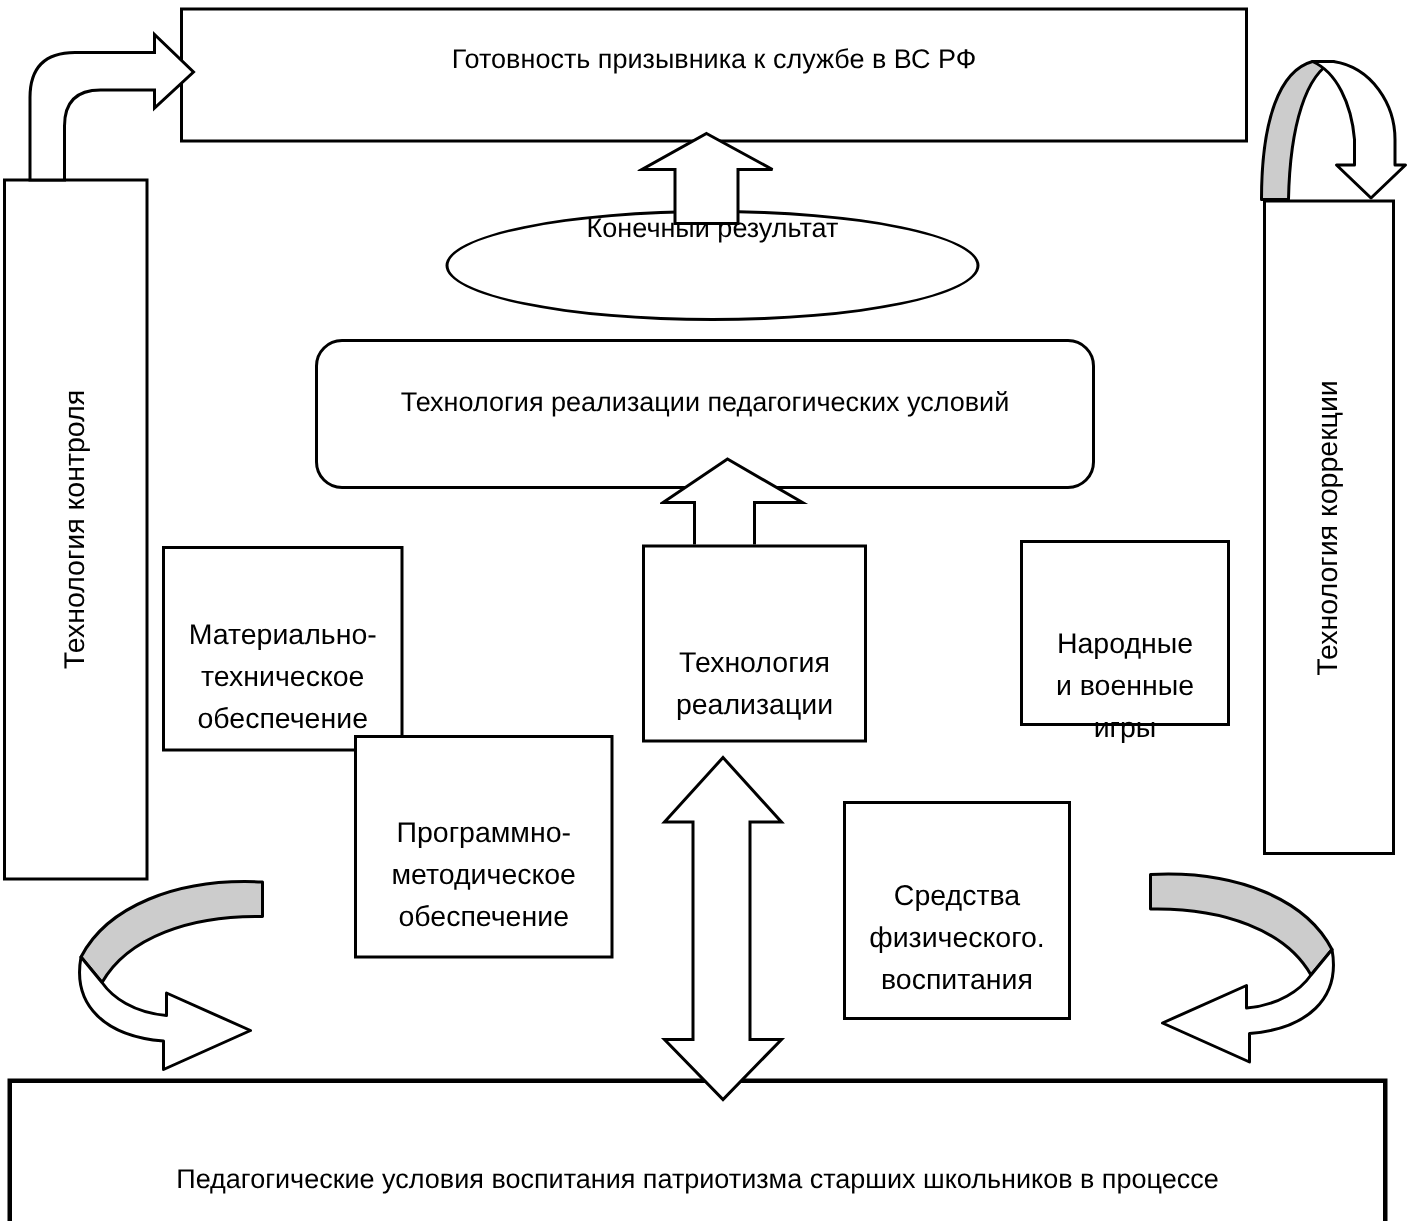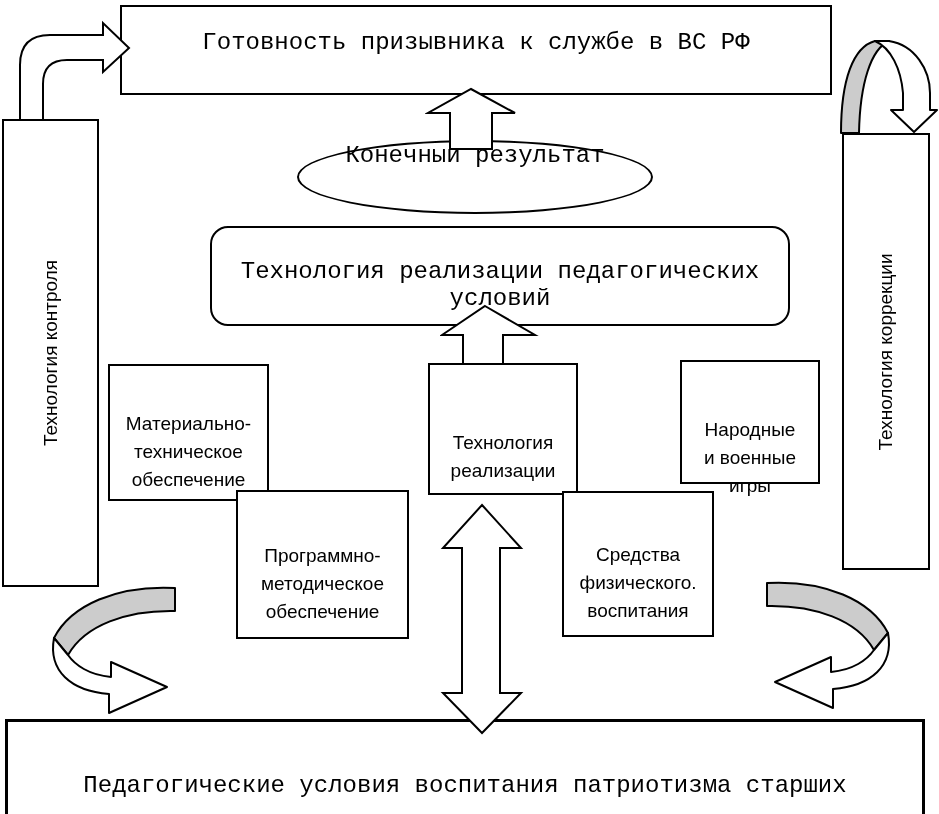--- a/index.html
+++ b/index.html
@@ -13,33 +13,33 @@
     background:#ffffff; border:2px solid #000;
     text-align:center;
   }
   .ml { white-space:pre-line; }
   .vwrap { }
   .vtext {
     position:absolute; left:50%; top:50%;
     transform:translate(-50%,-50%) rotate(-90deg);
     white-space:nowrap; font-size:19px;
   }
-  .big { font-size:24px;font-family:Liberation Mono, monospace; }
+  .big { font-size:18px; }
   .small { font-size:19px; line-height:28px; }
   .svgarrow { position:absolute; }
   #box-readiness       { left:120px; top:5px;   width:712px; height:90px;  padding-top:22px; }
   #box-control         { left:2px;   top:119px; width:97px;  height:468px; }
   #box-correction      { left:842px; top:133px; width:88px;  height:437px; }
   #ellipse-final       { left:297px; top:140px; width:356px; height:74px; border-radius:50%;
                          display:flex; align-items:flex-start; justify-content:center; }
-  #box-ped-tech        { left:210px; top:226px; width:580px; height:100px; border-radius:18px; padding-top:30px; }
+  #box-ped-tech        { left:210px; top:226px; width:520px; height:100px; border-radius:18px; padding-top:30px; }
   #box-material        { left:108px; top:364px; width:161px; height:137px; padding-top:16px; }
   #box-program         { left:236px; top:490px; width:173px; height:149px; padding-top:22px; }
   #box-realization     { left:428px; top:363px; width:150px; height:132px; padding-top:36px; }
-  #box-means           { left:562px; top:491px; width:152px; height:146px; padding-top:20px; }
+  #box-means           { left:562px; top:534px; width:152px; height:146px; padding-top:20px; }
   #box-games           { left:680px; top:360px; width:140px; height:124px; padding-top:26px; }
   #box-conditions      { left:5px;   top:719px; width:920px; height:109px; border-width:3px;
                          padding-top:10px; line-height:36px; }
 </style>
 </head>
 <body>
 
 <div class="node big" id="box-readiness">
   <span>Готовность призывника к службе в ВС РФ</span>
 </div>

